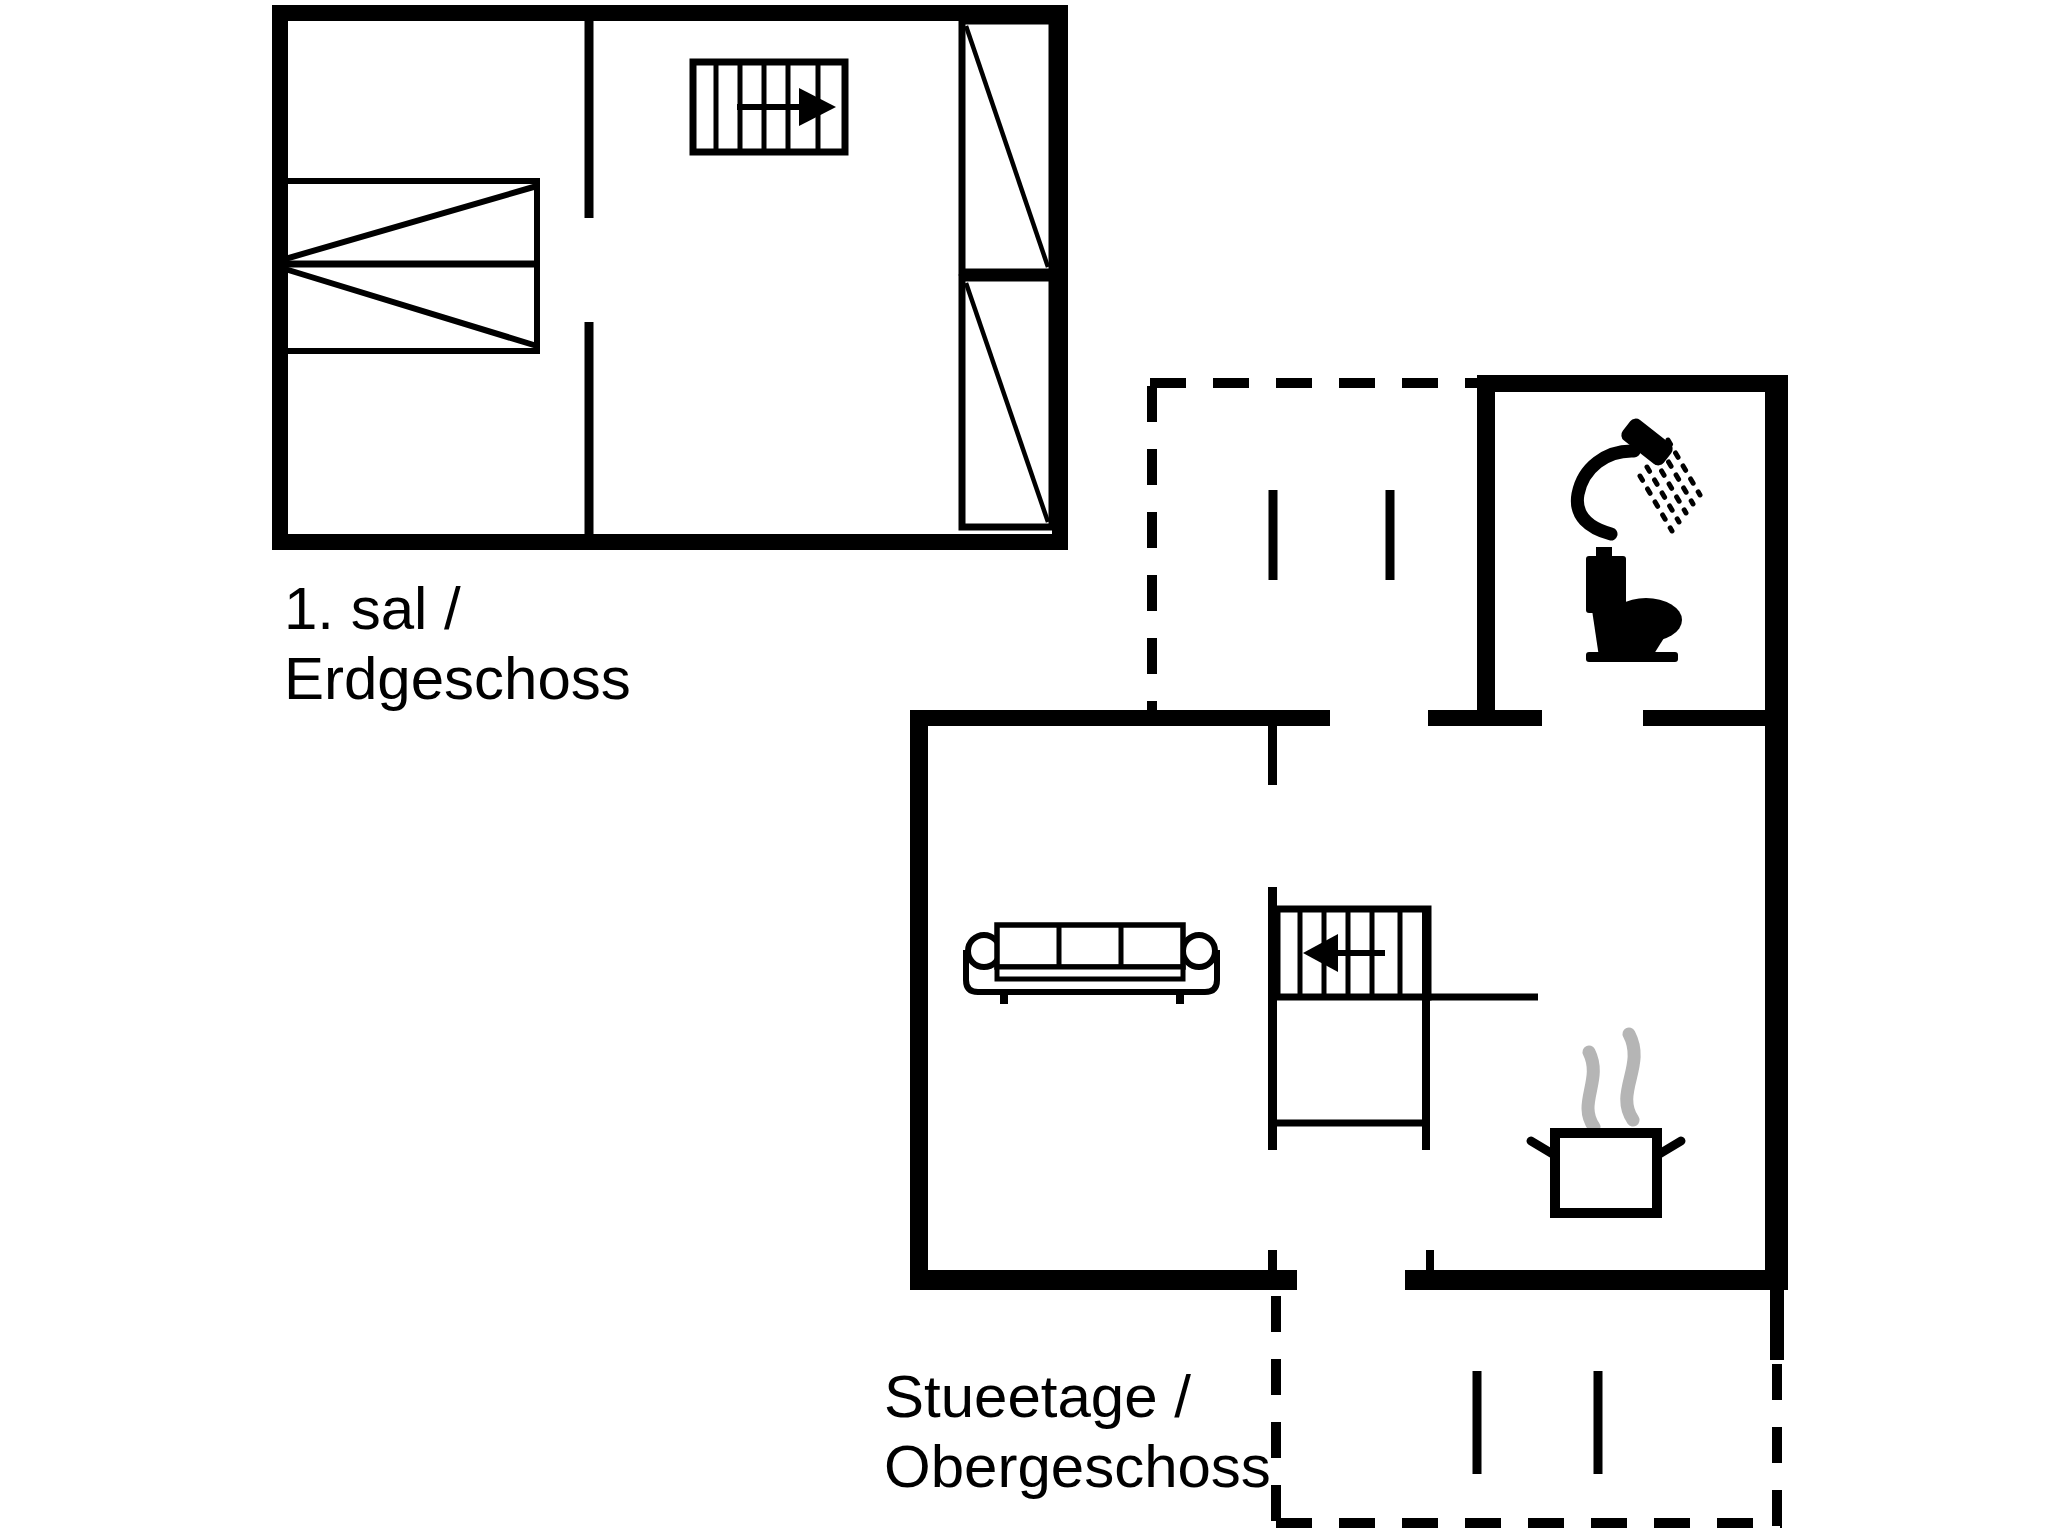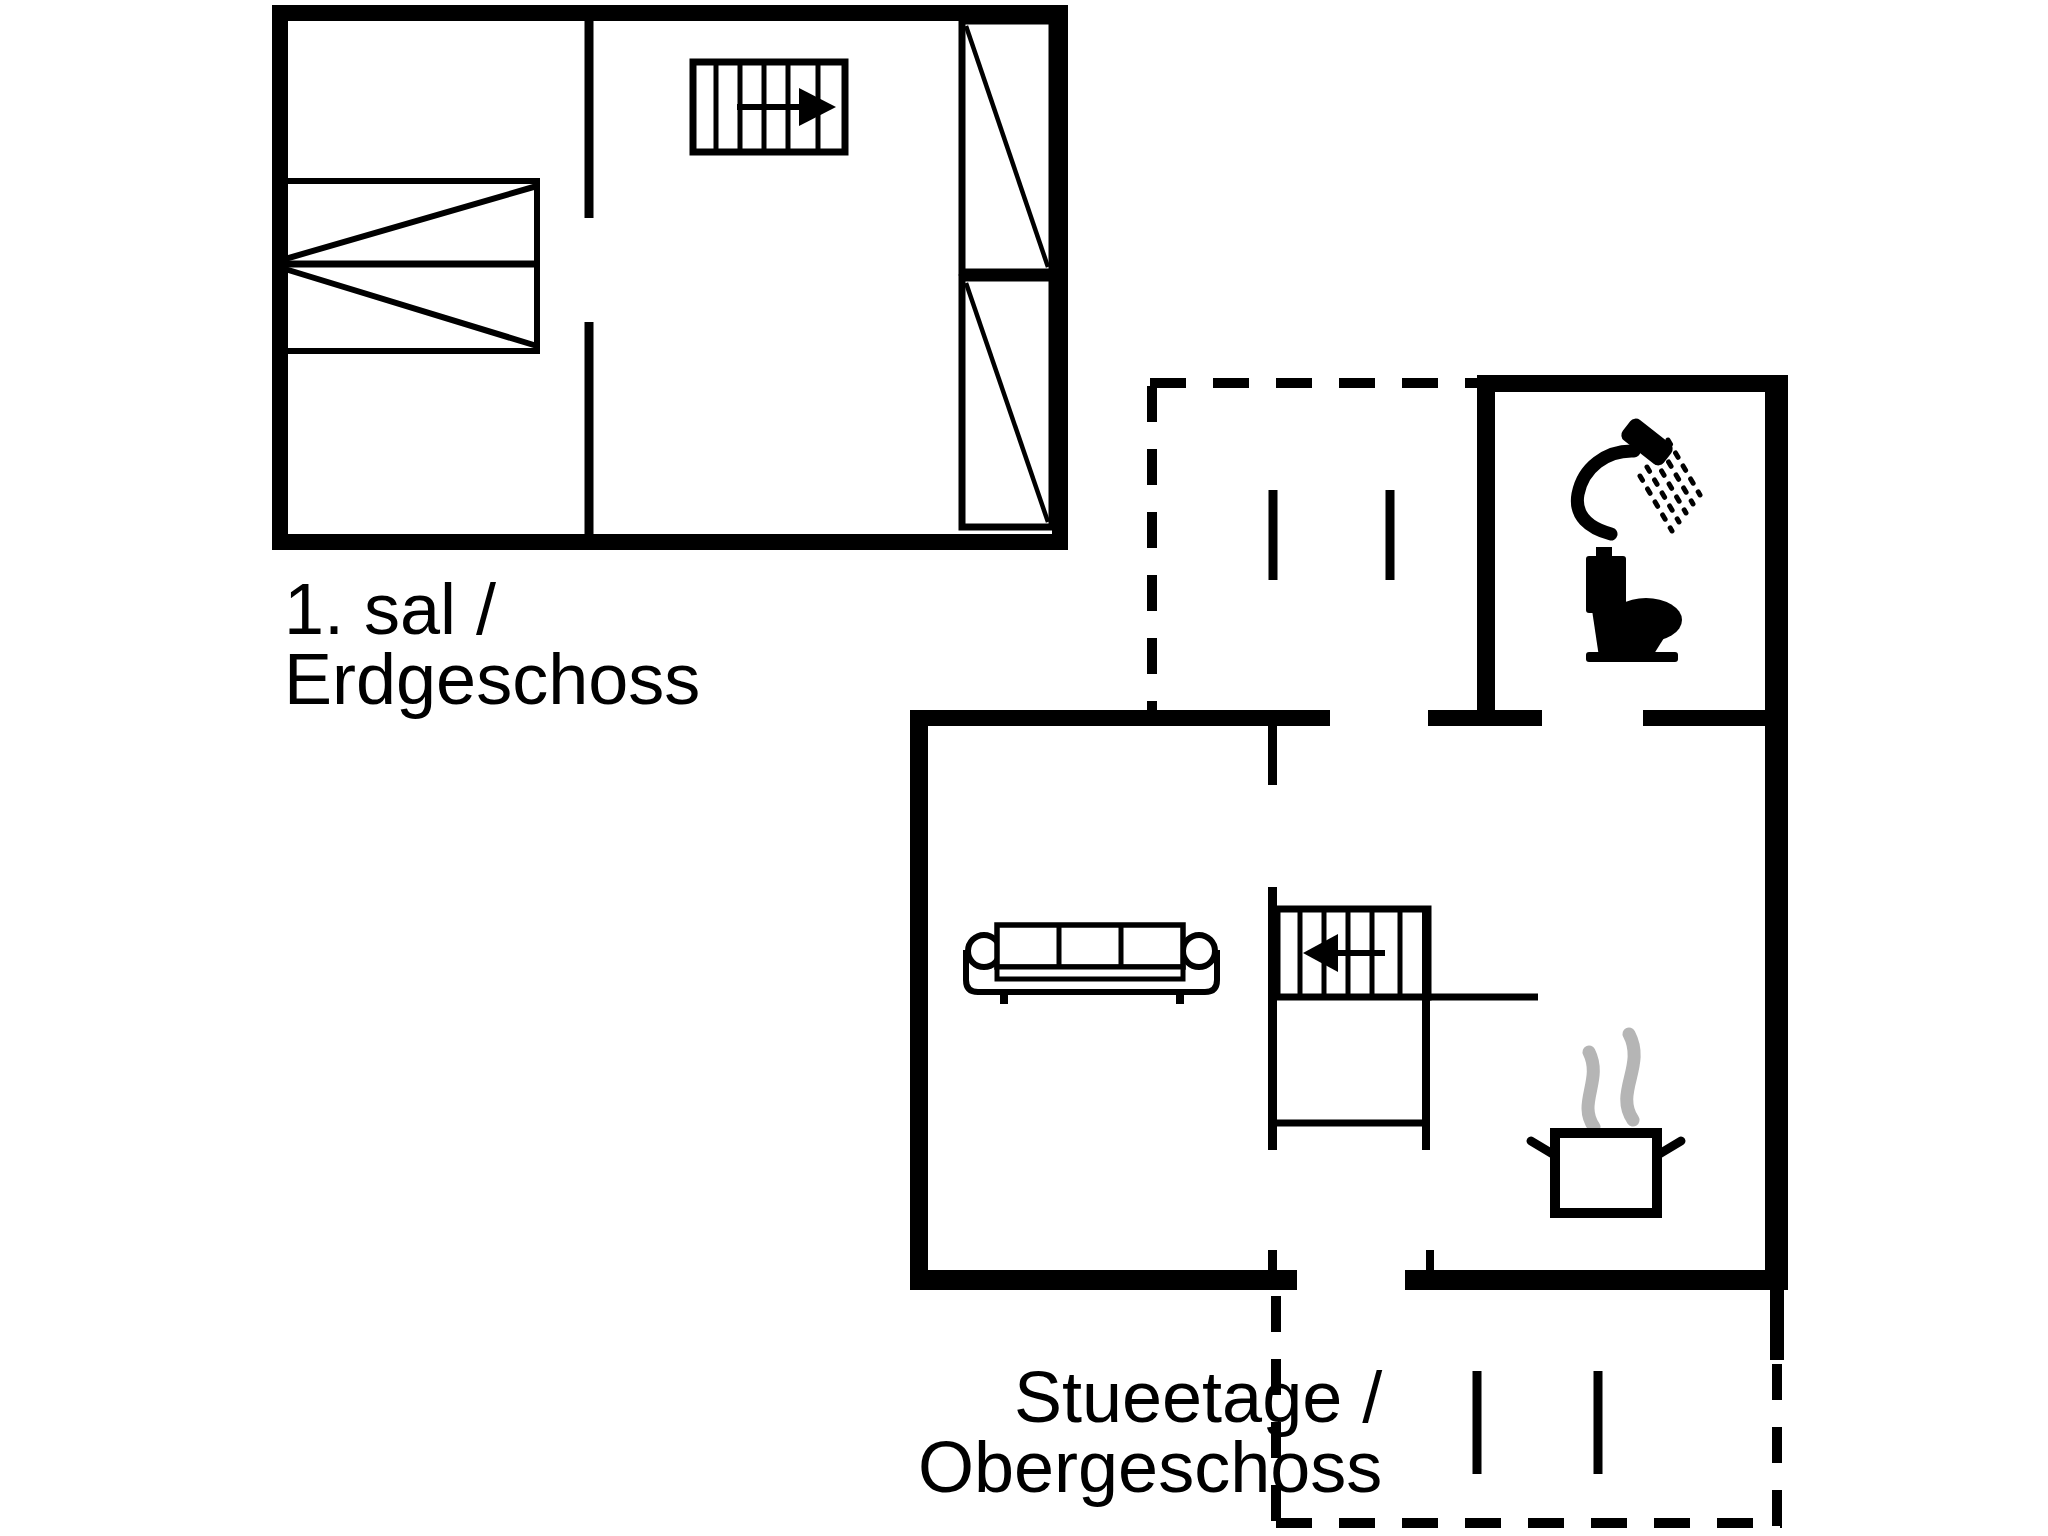--- a/index.html
+++ b/index.html
@@ -13,21 +13,21 @@
   svg{position:absolute;left:0;top:0;}
   .ln{stroke:var(--line-color,#000);fill:none;stroke-linecap:butt;}
   .lnr{stroke:var(--line-color,#000);fill:none;stroke-linecap:round;}
   .lnw{stroke:var(--line-color,#000);fill:#fff;}
   .fl{fill:var(--line-color,#000);stroke:none;}
   .dash{stroke:var(--line-color,#000);fill:none;stroke-dasharray:36 27;}
   .spray{stroke:var(--line-color,#000);fill:none;stroke-dasharray:5 10;stroke-linecap:round;}
   .steam{stroke:var(--steam-color,#b5b5b5);fill:none;stroke-linecap:round;}
   .label{
     position:absolute;
-    font-size:72px;line-height:70px;
+    font-size:60px;line-height:70px;
     color:var(--line-color,#000);
     white-space:nowrap;
   }
 </style>
 </head>
 <body>
 
 <div class="canvas">
 
 <svg width="2048" height="1536" viewBox="0 0 2048 1536">
@@ -130,18 +130,18 @@
       <rect class="lnw" x="1555" y="1133" width="102" height="80" stroke-width="10"></rect>
     </g>
   </g>
 </svg>
 
 <div class="label" style="left:284px;top:574px;">
   <div>1. sal /</div>
   <div>Erdgeschoss</div>
 </div>
 
-<div class="label" style="left:918px;top:1362px;text-align:right;">
+<div class="label" style="left:884px;top:1362px;">
   <div>Stueetage /</div>
   <div>Obergeschoss</div>
 </div>
 
 </div>
 
 </body></html>

